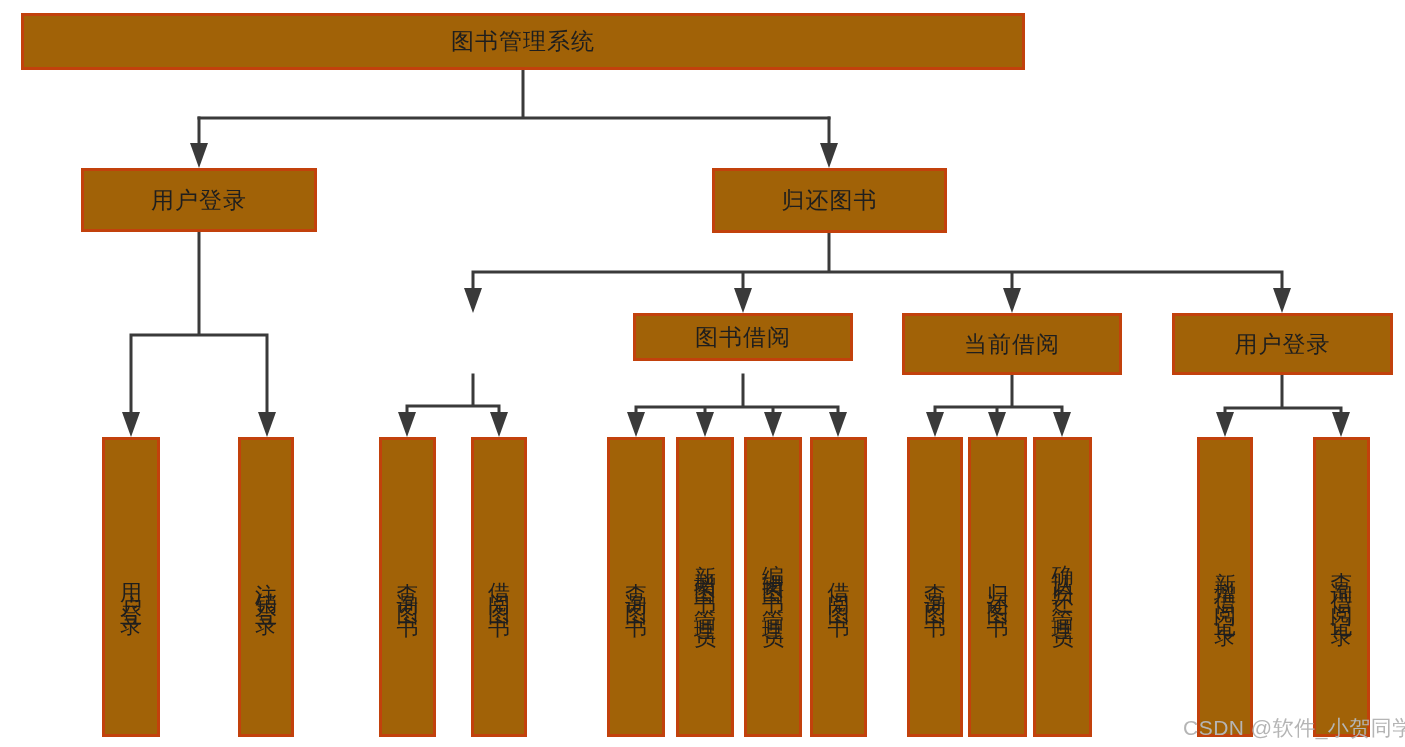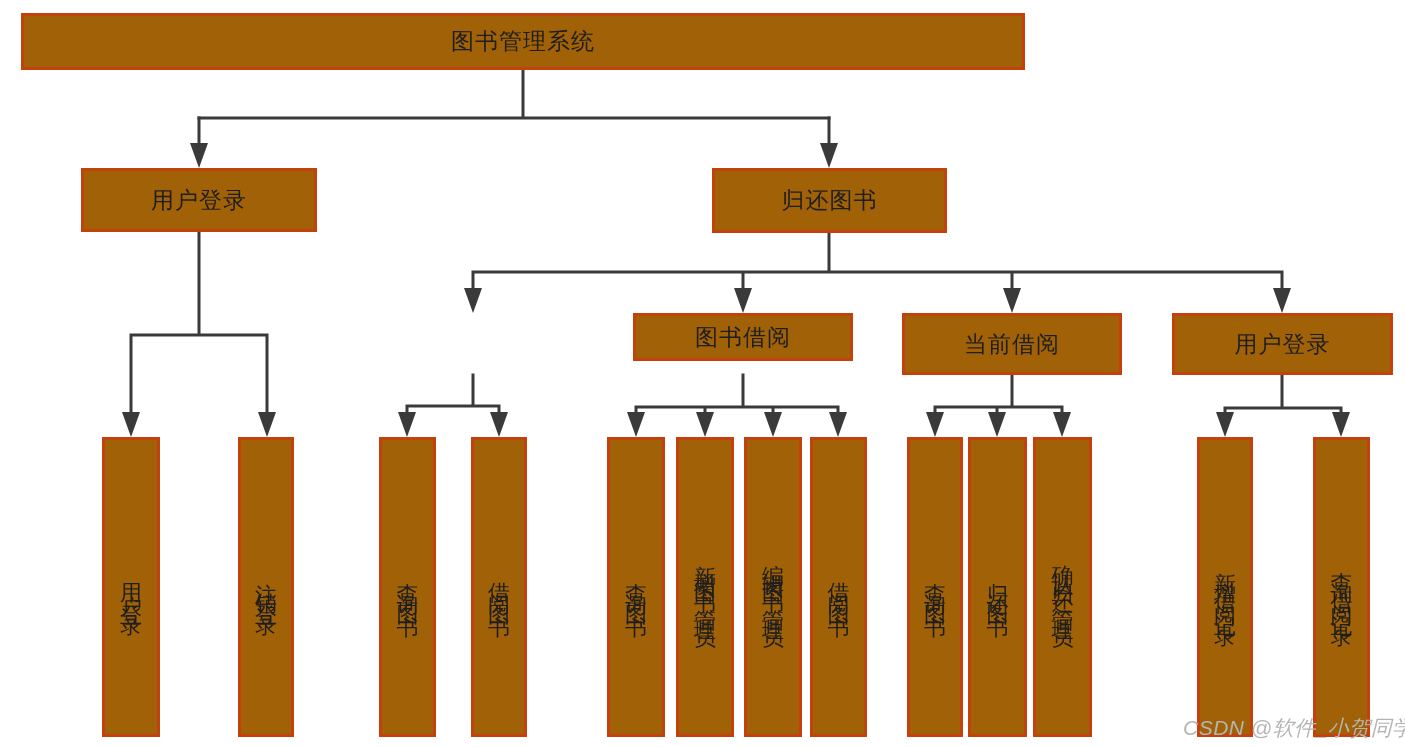--- a/index.html
+++ b/index.html
@@ -34,21 +34,20 @@
   }
   .vbox.long{letter-spacing:9px;}
   .watermark{
     position:absolute;
     left:1183px;top:714px;
     width:220px;
     font-size:21px;
     color:#b5b5b5;
     letter-spacing:0.5px;
     white-space:nowrap;
-    font-style:italic;
   }
 </style>
 </head>
 <body>
 
 <div class="stage">
 
   <svg class="connectors" viewBox="0 0 1405 747" xmlns="http://www.w3.org/2000/svg">
     <g stroke="#3a3a3a" stroke-width="3" fill="none" stroke-linecap="square">
 

